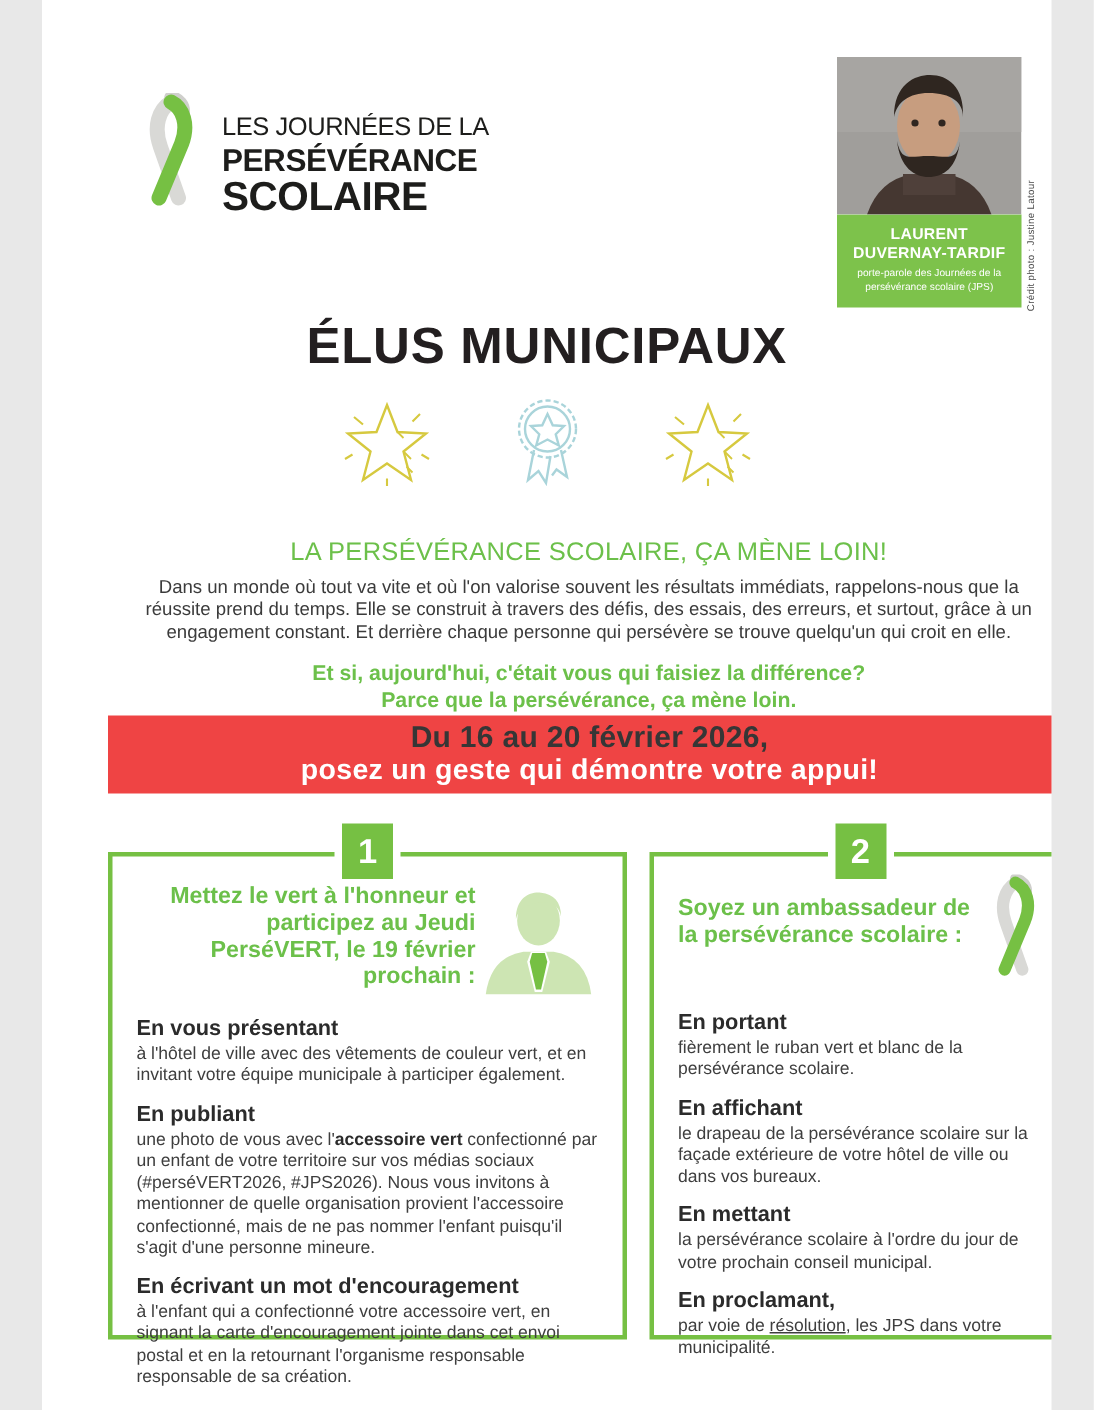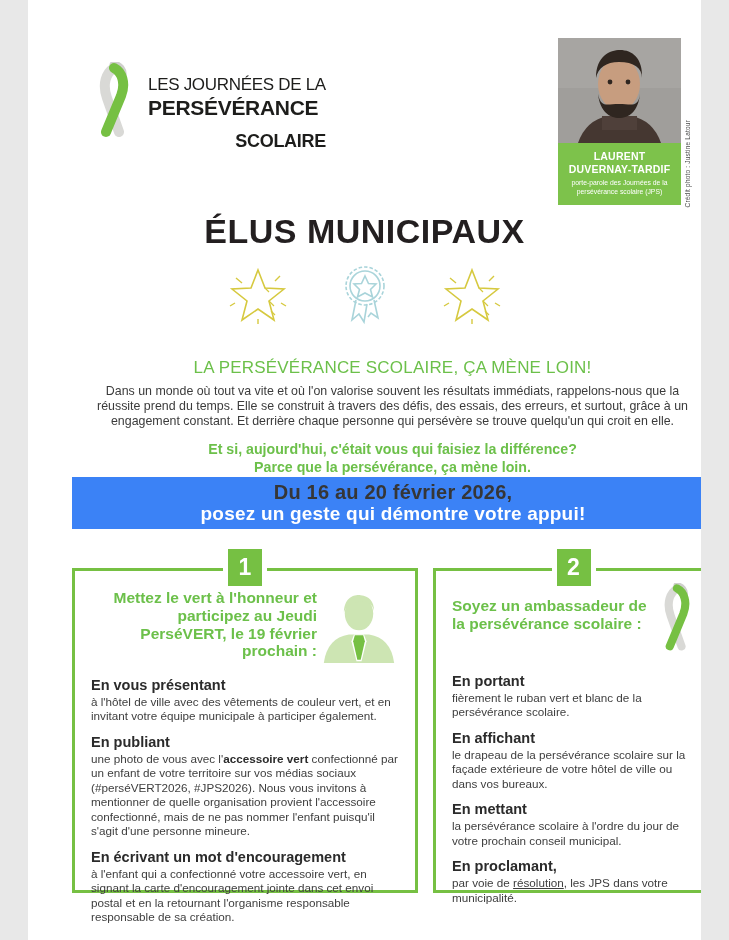--- a/index.html
+++ b/index.html
@@ -10,21 +10,21 @@
     font-family:"Liberation Sans", sans-serif;
     overflow:hidden;
     margin:0 auto;
   }
   
   .logo{position:absolute;left:64px;top:62px;display:flex;align-items:flex-start;}
   .logo svg{display:block;}
   .logo-text{margin-left:12px;color:#1d1d1b;line-height:1;}
   .logo-line1{font-size:17px;font-weight:400;letter-spacing:-0.3px;margin-top:14px;}
   .logo-line2{font-size:21px;font-weight:800;letter-spacing:-0.3px;margin-top:4px;}
-  .logo-line3{font-size:18px;font-weight:800;letter-spacing:-0.3px;margin-top:14px;text-align:right;}
+  .logo-line3{font-size:27px;font-weight:800;letter-spacing:-0.3px;margin-top:0;}
 
   
   .photo-card{position:absolute;left:530px;top:38px;width:123px;}
   .photo-card svg{display:block;width:123px;height:105px;}
   .photo-caption{background:#7DC24B;color:#fff;text-align:center;padding:7px 4px 8px;}
   .photo-name{font-size:10.5px;font-weight:800;line-height:1.25;letter-spacing:0.2px;}
   .photo-role{font-size:6.8px;font-weight:400;line-height:1.3;margin-top:3px;}
   .photo-credit{
     position:absolute;left:126px;top:82px;
     writing-mode:vertical-rl;transform:rotate(180deg);
@@ -45,21 +45,21 @@
 
   
   .intro{position:absolute;top:358px;left:64px;width:601px;text-align:center;}
   .intro-heading{font-size:17px;font-weight:400;color:#6CC04A;letter-spacing:0.2px;}
   .intro-body{margin-top:6px;font-size:12.4px;line-height:1.2;color:#3b3b3b;text-align:center;}
   .intro-callout{margin-top:11px;font-size:14.2px;font-weight:800;color:#6CC04A;line-height:1.3;}
 
   
   .banner{
     position:absolute;left:44px;top:477px;width:642px;height:52px;
-    background:#3b82f6;text-align:center;color:#333;
+    background:#ef4444;text-align:center;color:#333;
   }
   .banner-line1{font-size:20px;font-weight:600;color:#363636;margin-top:4px;letter-spacing:0.2px;}
   .banner-line2{font-size:19px;font-weight:800;color:#ffffff;margin-top:-1px;letter-spacing:0.2px;}
 
   
   .box{position:absolute;top:568px;border:3px solid #76C043;background:#fff;}
   .box1{left:44px;width:340px;height:319px;}
   .box2{left:405px;width:275px;height:319px;}
   .badge{
     position:absolute;top:-22px;left:50%;transform:translateX(-50%);

